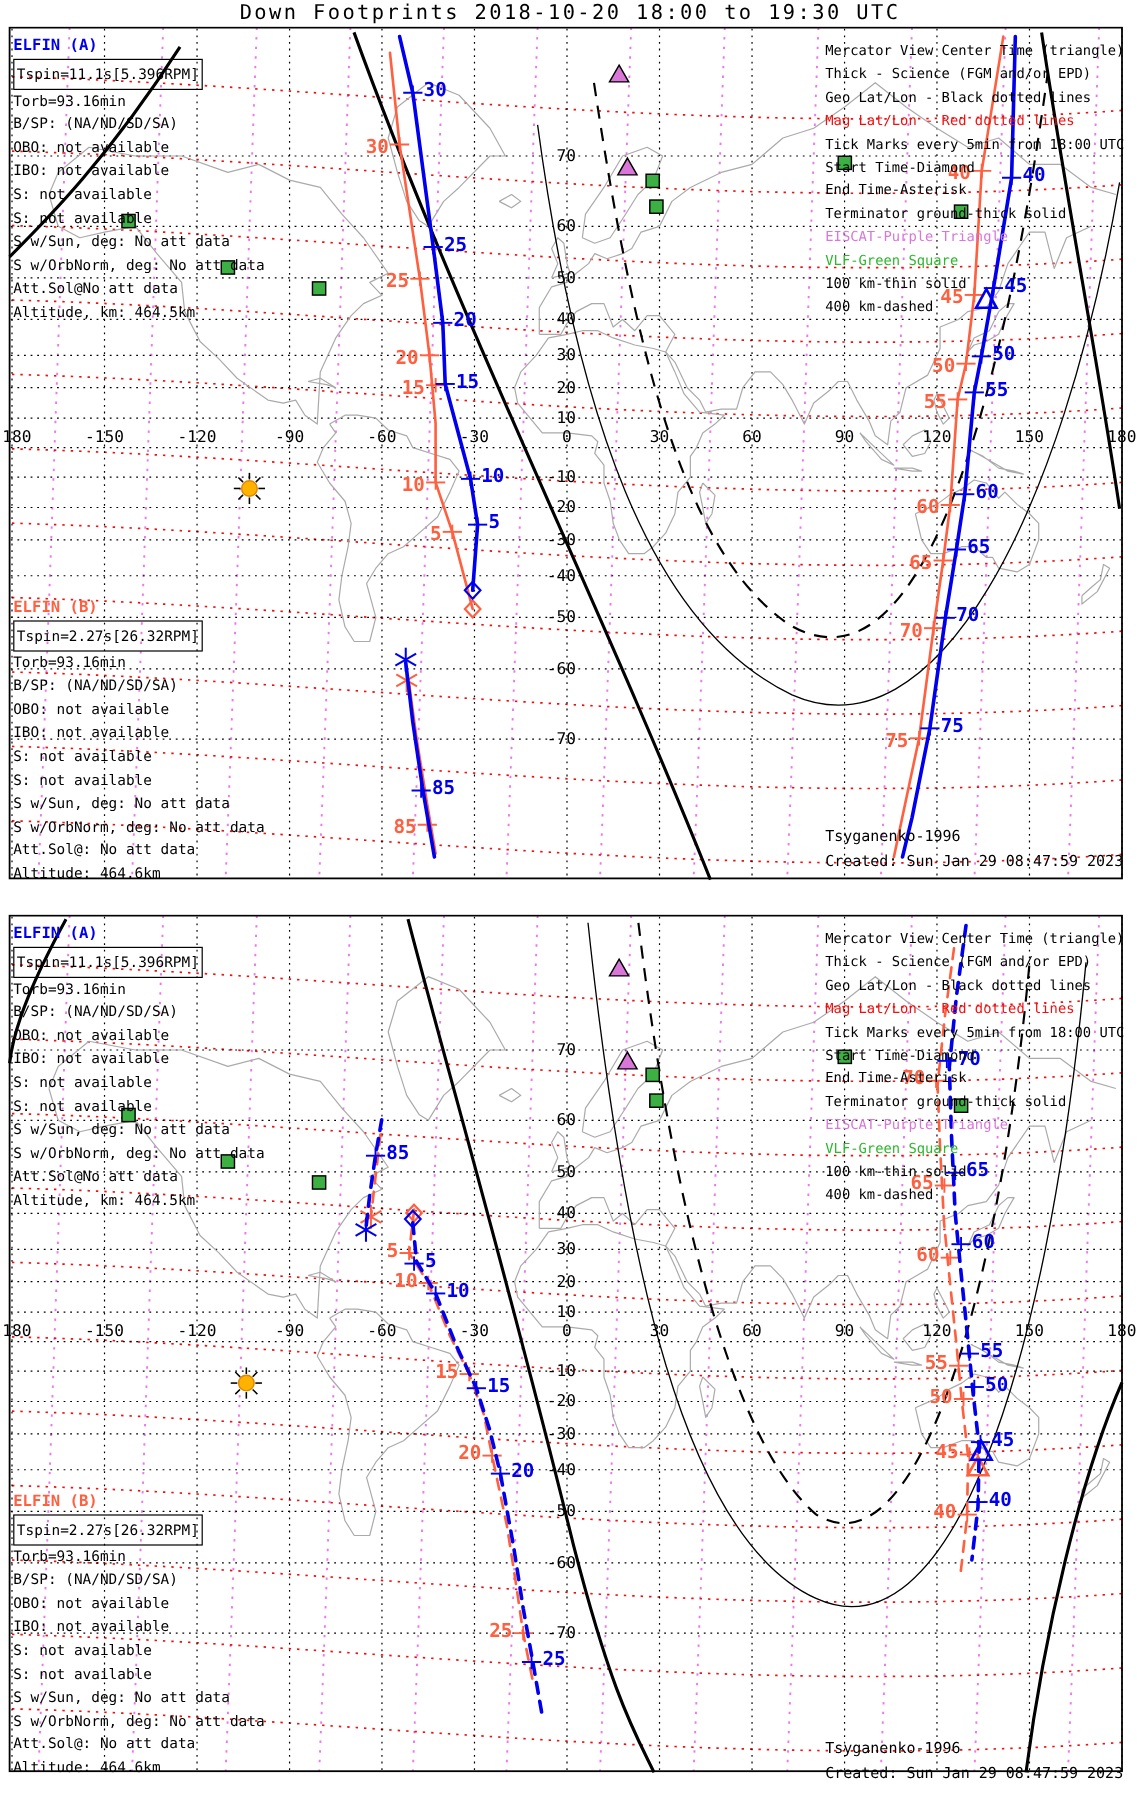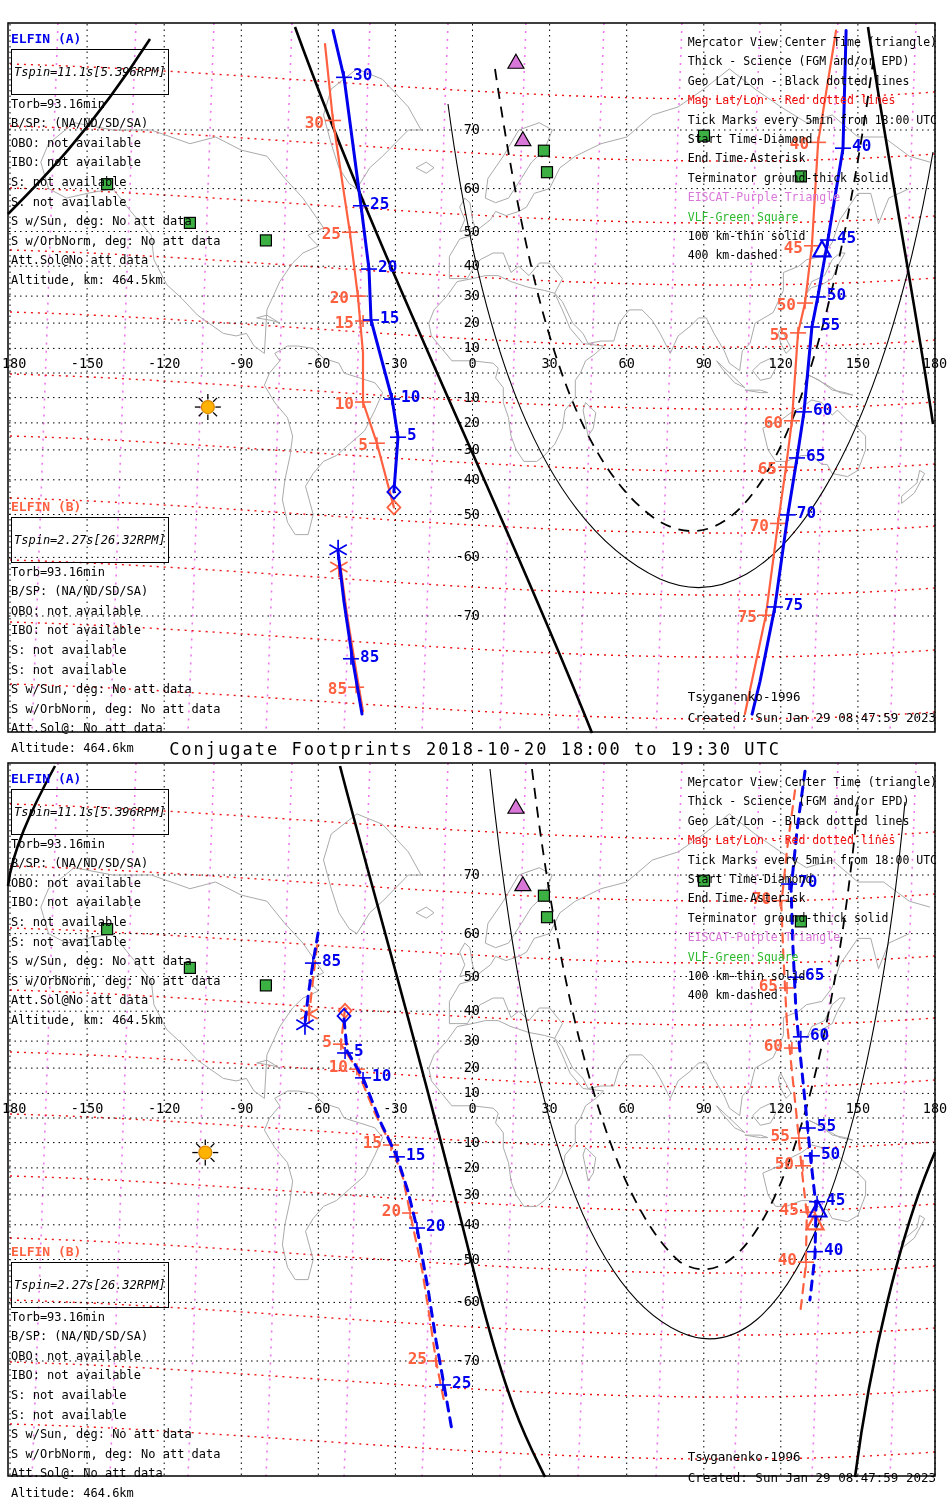--- a/index.html
+++ b/index.html
@@ -5,32 +5,33 @@
   html,body{margin:0;padding:0;background:#fff;}
   .page{position:relative;width:950px;height:1500px;background:#fff;overflow:hidden;
         font-family:"DejaVu Sans Mono",monospace;color:#000;}
   .panel{position:absolute;left:0;width:950px;}
   .ptitle{position:absolute;top:1px;left:0;width:100%;text-align:center;
           font-size:17px;letter-spacing:2px;white-space:nowrap;}
   .mapsvg{position:absolute;left:0;}
   svg text{font-family:"DejaVu Sans Mono",monospace;}
   .info{position:absolute;left:11px;font-size:12px;line-height:19.6px;white-space:nowrap;z-index:5;}
   .info .hdr{font-weight:bold;font-size:13px;}
-  .info .boxed{border:1px solid #000;padding:14px 2px;display:inline-block;line-height:16px;font-style:italic;}
+  .info .boxed{border:1px solid #000;padding:4px 2px;display:inline-block;line-height:16px;}
   .legend{position:absolute;right:13px;font-size:11.5px;line-height:19.4px;
           white-space:nowrap;z-index:5;}
   .credits{position:absolute;right:14px;font-size:12.5px;line-height:21px;
            white-space:nowrap;z-index:5;}
 </style>
 </head>
 <body>
 
 <div class="page">
 
   <section class="panel" style="top:0;height:738px;">
+    <div class="ptitle">Down Footprints 2018-10-20 18:00 to 19:30 UTC</div>
     <svg id="svg0" class="mapsvg" width="950" height="712" style="top:22px">
         <g>
           <path d="M58,1 C50,213.6 42,462.8 32,711" stroke="#ee77ee" stroke-width="1.6" stroke-dasharray="2 6" fill="none"></path>
           <path d="M136,1 C128,213.6 120,462.8 110,711" stroke="#ee77ee" stroke-width="1.6" stroke-dasharray="2 6" fill="none"></path>
           <path d="M214,1 C206,213.6 198,462.8 188,711" stroke="#ee77ee" stroke-width="1.6" stroke-dasharray="2 6" fill="none"></path>
           <path d="M292,1 C284,213.6 276,462.8 266,711" stroke="#ee77ee" stroke-width="1.6" stroke-dasharray="2 6" fill="none"></path>
           <path d="M370,1 C362,213.6 354,462.8 344,711" stroke="#ee77ee" stroke-width="1.6" stroke-dasharray="2 6" fill="none"></path>
           <path d="M448,1 C440,213.6 432,462.8 422,711" stroke="#ee77ee" stroke-width="1.6" stroke-dasharray="2 6" fill="none"></path>
           <path d="M526,1 C518,213.6 510,462.8 500,711" stroke="#ee77ee" stroke-width="1.6" stroke-dasharray="2 6" fill="none"></path>
           <path d="M604,1 C596,213.6 588,462.8 578,711" stroke="#ee77ee" stroke-width="1.6" stroke-dasharray="2 6" fill="none"></path>
@@ -326,21 +327,20 @@
         <div style="color: rgb(0, 0, 0);">100 km-thin solid</div>
         <div style="color: rgb(0, 0, 0);">400 km-dashed</div>
       </div>
     <div class="credits" style="top:686px">
       <div>Tsyganenko-1996</div>
       <div>Created: Sun Jan 29 08:47:59 2023</div>
     </div>
   </section>
 
   <section class="panel" style="top:738px;height:762px;">
-    <div class="ptitle">Conjugate Footprints 2018-10-20 18:00 to 19:30 UTC</div>
     <svg id="svg1" class="mapsvg" width="950" height="716" style="top:24px">
         <g>
           <path d="M58,1 C50,214.79999999999998 42,465.40000000000003 32,715" stroke="#ee77ee" stroke-width="1.6" stroke-dasharray="2 6" fill="none"></path>
           <path d="M136,1 C128,214.79999999999998 120,465.40000000000003 110,715" stroke="#ee77ee" stroke-width="1.6" stroke-dasharray="2 6" fill="none"></path>
           <path d="M214,1 C206,214.79999999999998 198,465.40000000000003 188,715" stroke="#ee77ee" stroke-width="1.6" stroke-dasharray="2 6" fill="none"></path>
           <path d="M292,1 C284,214.79999999999998 276,465.40000000000003 266,715" stroke="#ee77ee" stroke-width="1.6" stroke-dasharray="2 6" fill="none"></path>
           <path d="M370,1 C362,214.79999999999998 354,465.40000000000003 344,715" stroke="#ee77ee" stroke-width="1.6" stroke-dasharray="2 6" fill="none"></path>
           <path d="M448,1 C440,214.79999999999998 432,465.40000000000003 422,715" stroke="#ee77ee" stroke-width="1.6" stroke-dasharray="2 6" fill="none"></path>
           <path d="M526,1 C518,214.79999999999998 510,465.40000000000003 500,715" stroke="#ee77ee" stroke-width="1.6" stroke-dasharray="2 6" fill="none"></path>
           <path d="M604,1 C596,214.79999999999998 588,465.40000000000003 578,715" stroke="#ee77ee" stroke-width="1.6" stroke-dasharray="2 6" fill="none"></path>

